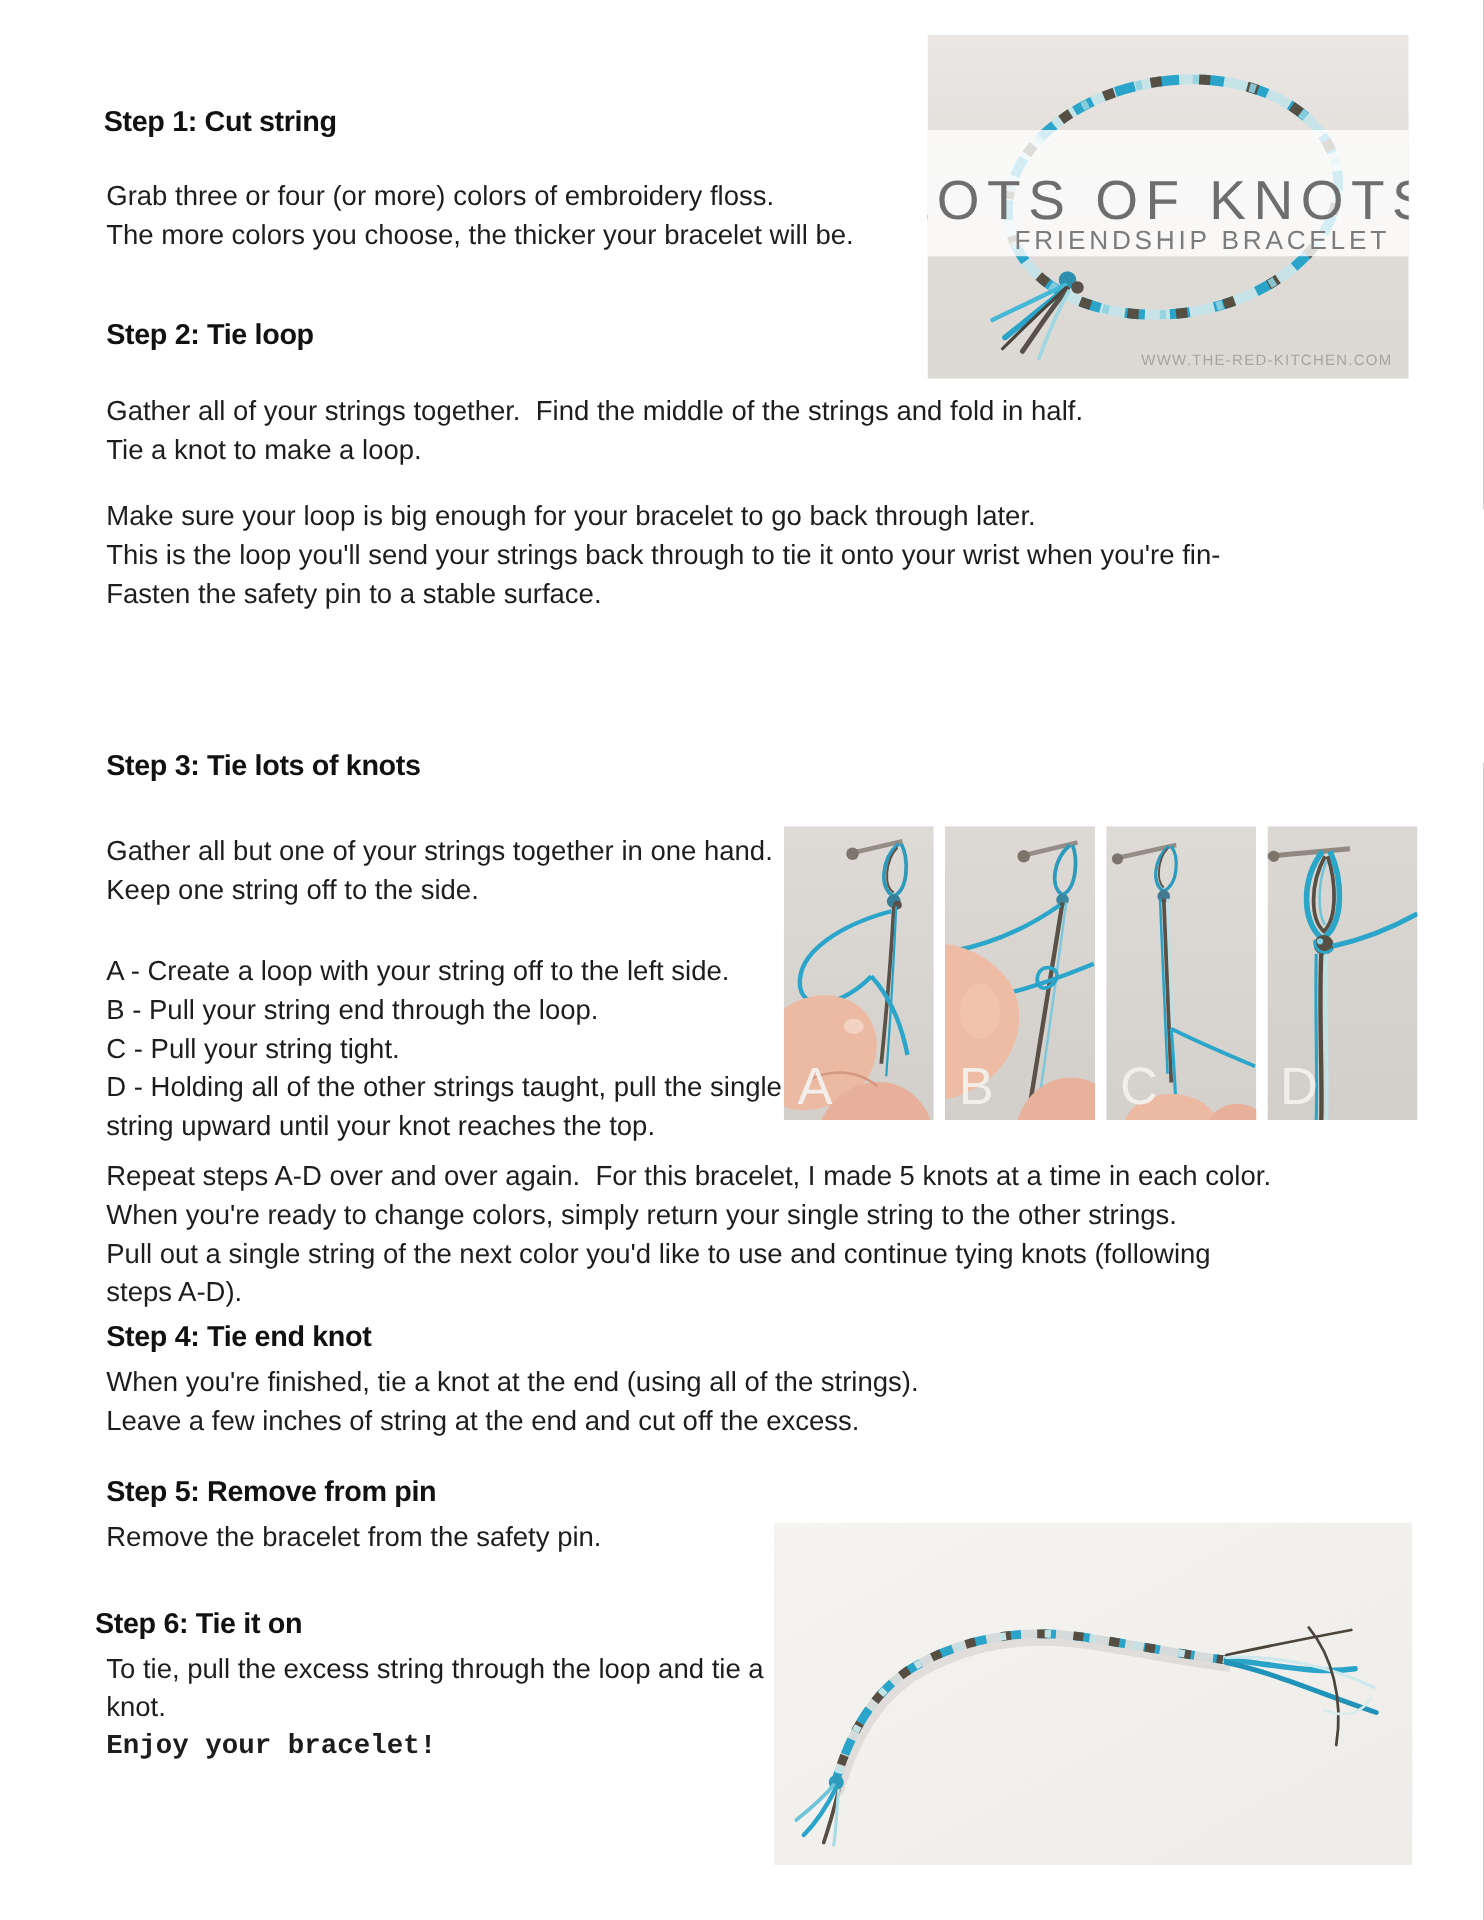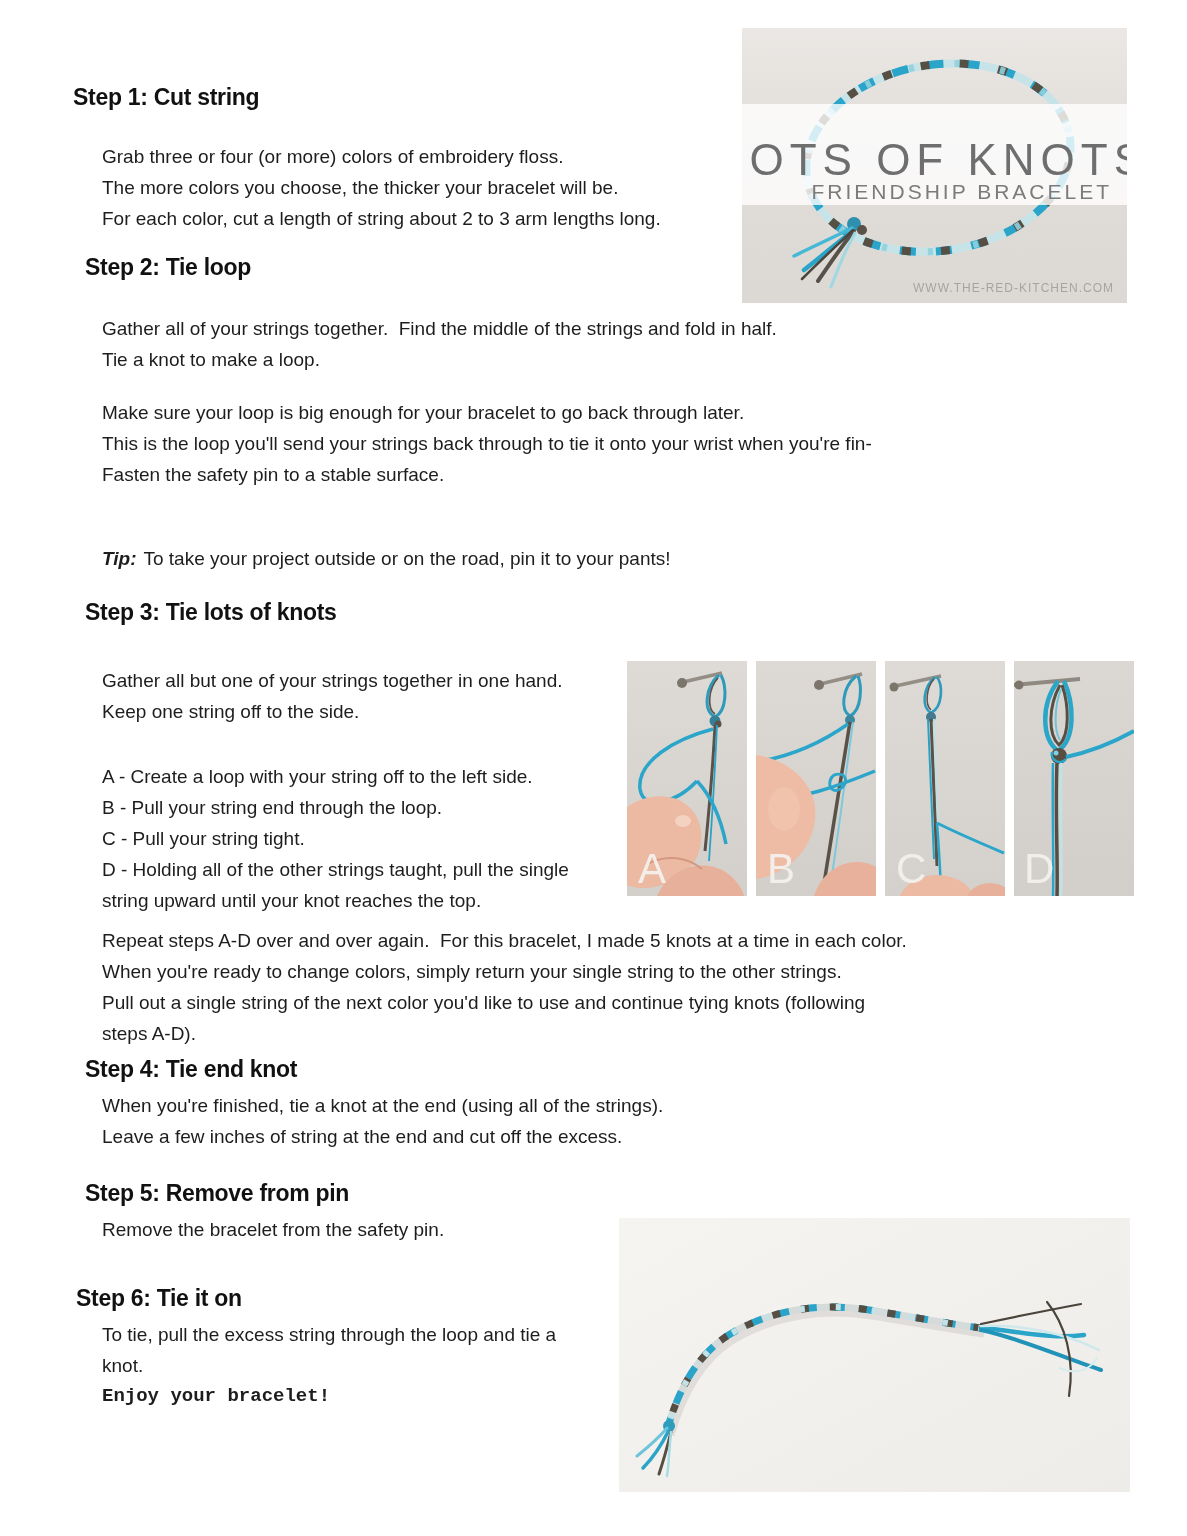--- a/index.html
+++ b/index.html
@@ -3,21 +3,21 @@
 <meta charset="utf-8">
 <style>
   html,body{margin:0;padding:0;background:#888;}
   .page{
     position:relative; width:1187px; height:1536px; margin:0 auto;
     background:#ffffff; overflow:hidden;
     font-family:"Liberation Sans", sans-serif; color:#1d1d1d;
   }
   .abs{position:absolute;}
   .h{font-size:23px; font-weight:700; color:#111; letter-spacing:-0.3px; white-space:pre;}
-  .body-text{font-size:19px; line-height:31px;margin-left:17px;}
+  .body-text{font-size:22px; line-height:31px;}
   .line{white-space:pre;}
   .bold{font-weight:700;font-family:Liberation Mono, monospace;}
   .tip-label{font-weight:700; font-style:italic; margin-right:7px;}
   figure{margin:0;}
   .photo{display:block;}
   .strip{display:flex; gap:9px;}
   .panel{flex:0 0 auto; display:block;}
   svg text{font-family:"Liberation Sans", sans-serif;}
   .panel-letter{font-size:42px; fill:#f4f1ed; opacity:0.95;}
   .banner-title{font-size:44px; fill:#6e6e6e; letter-spacing:6px;}
@@ -57,39 +57,35 @@
         <path d="M111,202 C93,219 78,233 60,251" stroke="#4a443c" stroke-width="2.5" fill="none" stroke-linecap="round"></path>
       </g>
 
       <rect x="0" y="76" width="385" height="101" fill="#ffffff" opacity="0.8"></rect>
       <text class="banner-title" x="192" y="147" text-anchor="middle">LOTS OF KNOTS</text>
       <text class="banner-subtitle" x="370" y="171" text-anchor="end">FRIENDSHIP BRACELET</text>
       <text class="watermark" x="372" y="264" text-anchor="end">WWW.THE-RED-KITCHEN.COM</text>
     </svg>
   </figure>
 
-  <div class="abs h" style="left:73px; top:84px;">Step 1: Cut string</div>
+  <div class="abs h" style="left:83px; top:84px;">Step 1: Cut string</div>
   <div class="abs body-text" style="left:85px; top:141px;">
     <div class="line">Grab three or four (or more) colors of embroidery floss.</div>
     <div class="line">The more colors you choose, the thicker your bracelet will be.</div>
-    <div class="line">For each color, cut a length of string about 2 to 3 arm lengths long.</div>
   </div>
 
   <div class="abs h" style="left:85px; top:254px;">Step 2: Tie loop</div>
   <div class="abs body-text" style="left:85px; top:313px;">
     <div class="line">Gather all of your strings together.  Find the middle of the strings and fold in half.</div>
     <div class="line">Tie a knot to make a loop.</div>
   </div>
   <div class="abs body-text" style="left:85px; top:397px;">
     <div class="line">Make sure your loop is big enough for your bracelet to go back through later.</div>
     <div class="line">This is the loop you'll send your strings back through to tie it onto your wrist when you're fin-</div>
     <div class="line">Fasten the safety pin to a stable surface.</div>
-  </div>
-  <div class="abs body-text" style="left:85px; top:543px;">
-    <span class="tip-label">Tip:</span><span class="line">To take your project outside or on the road, pin it to your pants!</span>
   </div>
 
   <div class="abs h" style="left:85px; top:599px;">Step 3: Tie lots of knots</div>
   <div class="abs body-text" style="left:85px; top:665px;">
     <div class="line">Gather all but one of your strings together in one hand.</div>
     <div class="line">Keep one string off to the side.</div>
   </div>
   <div class="abs body-text" style="left:85px; top:761px;">
     <div class="line">A - Create a loop with your string off to the left side.</div>
     <div class="line">B - Pull your string end through the loop.</div>

